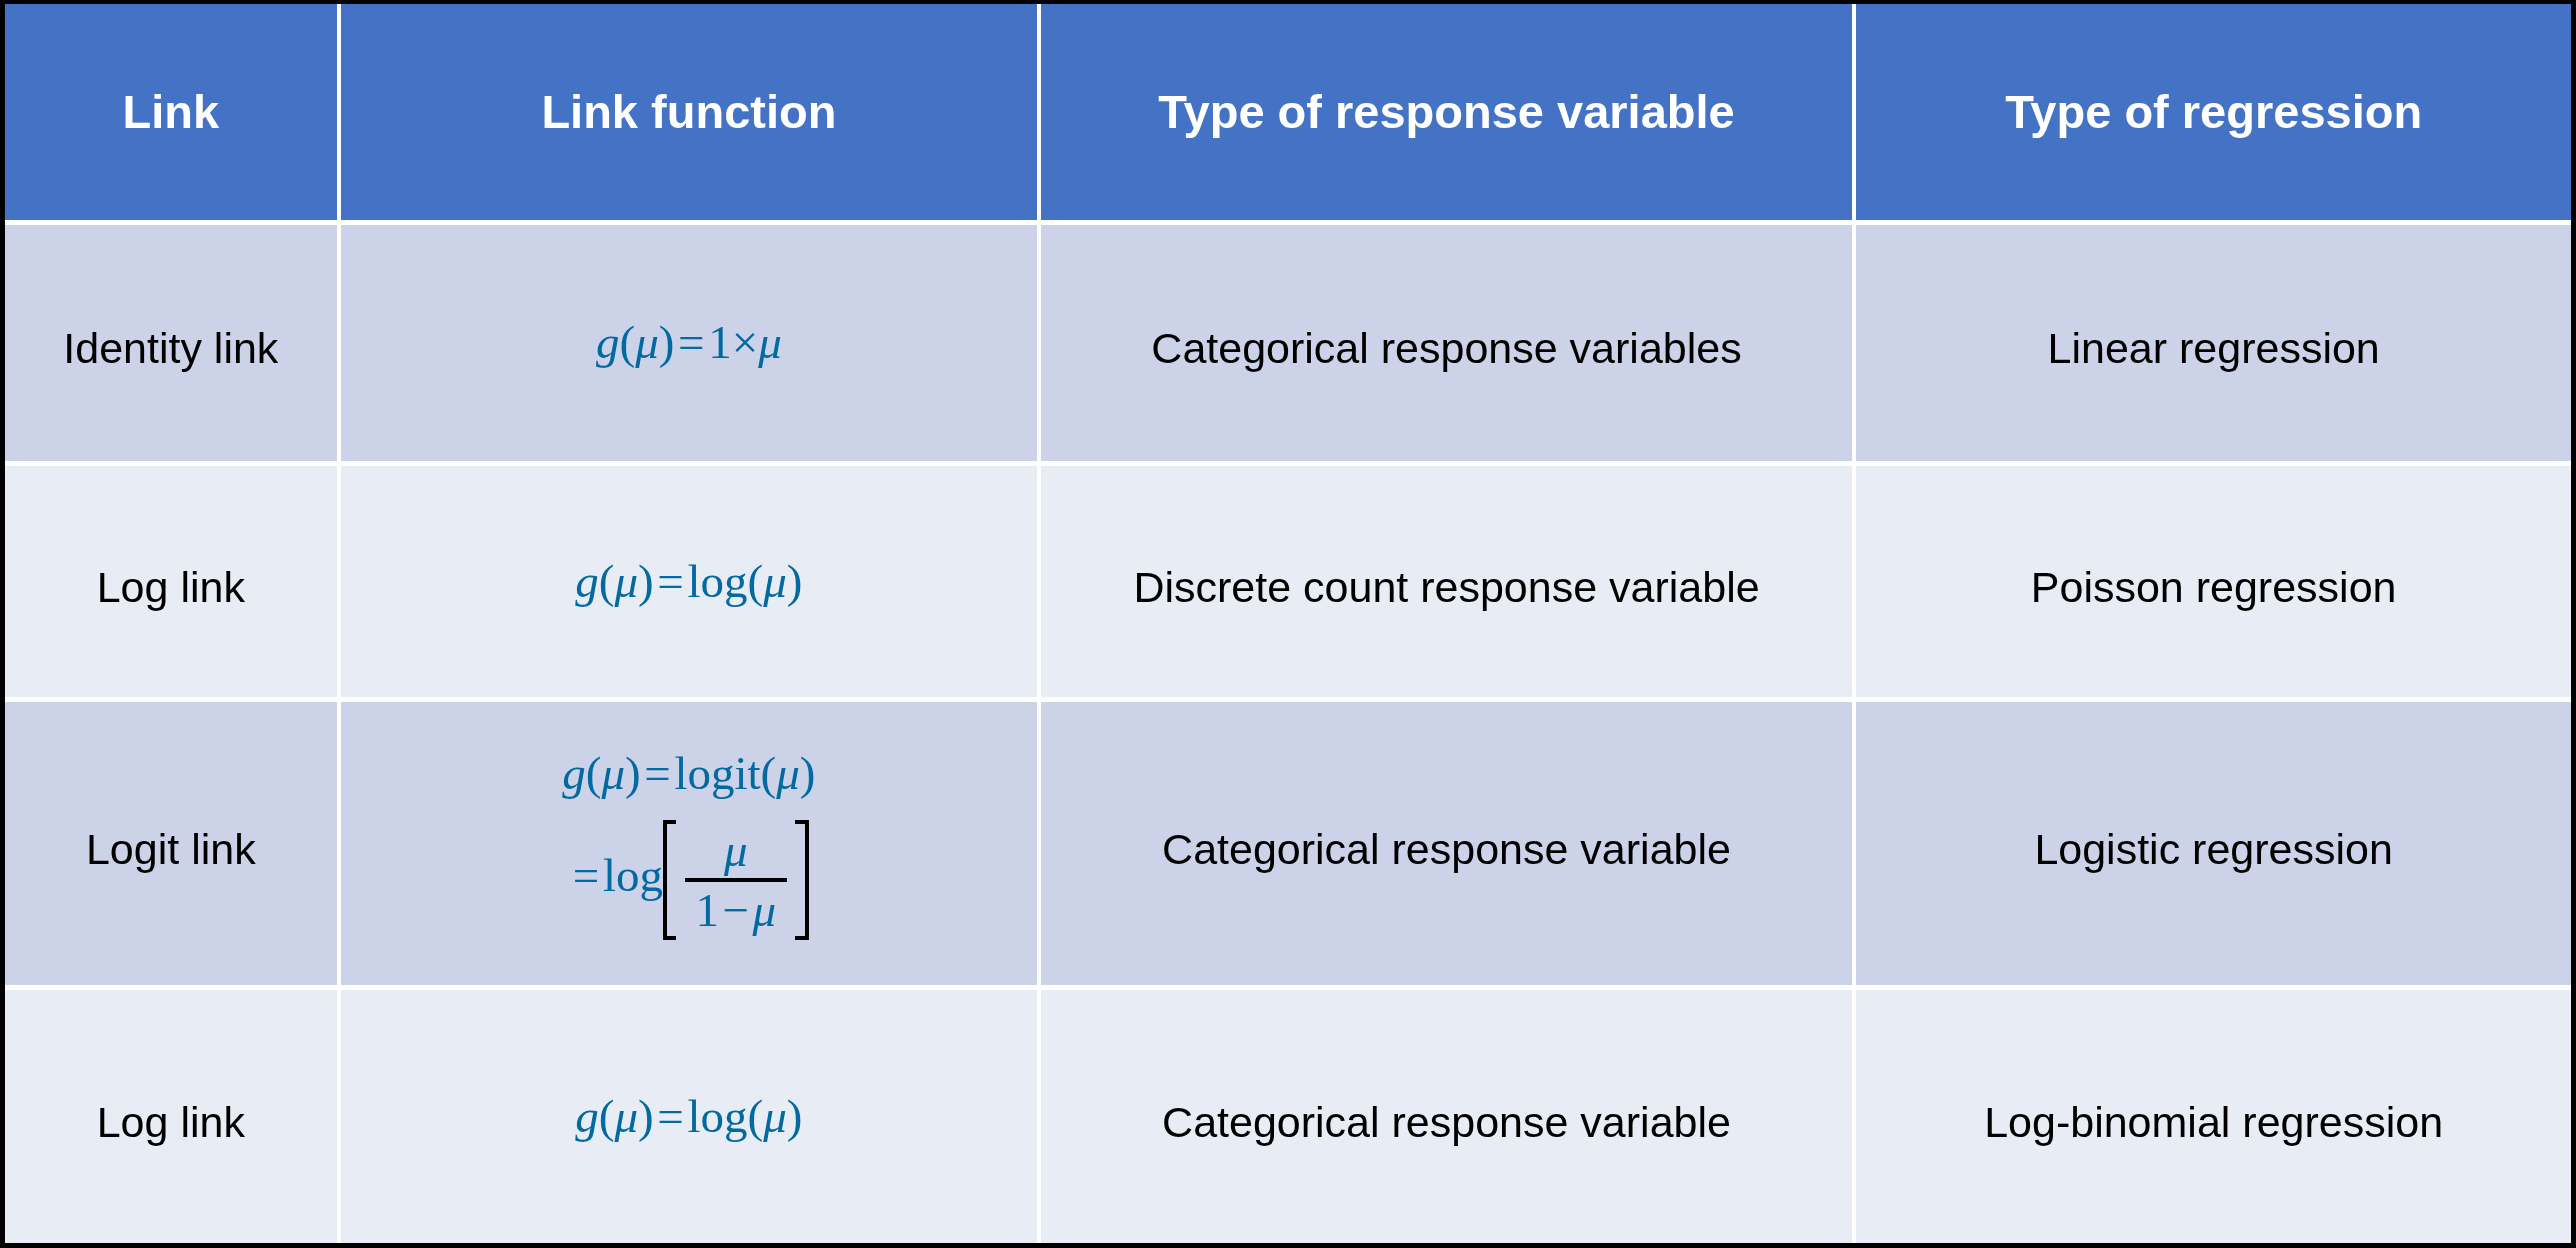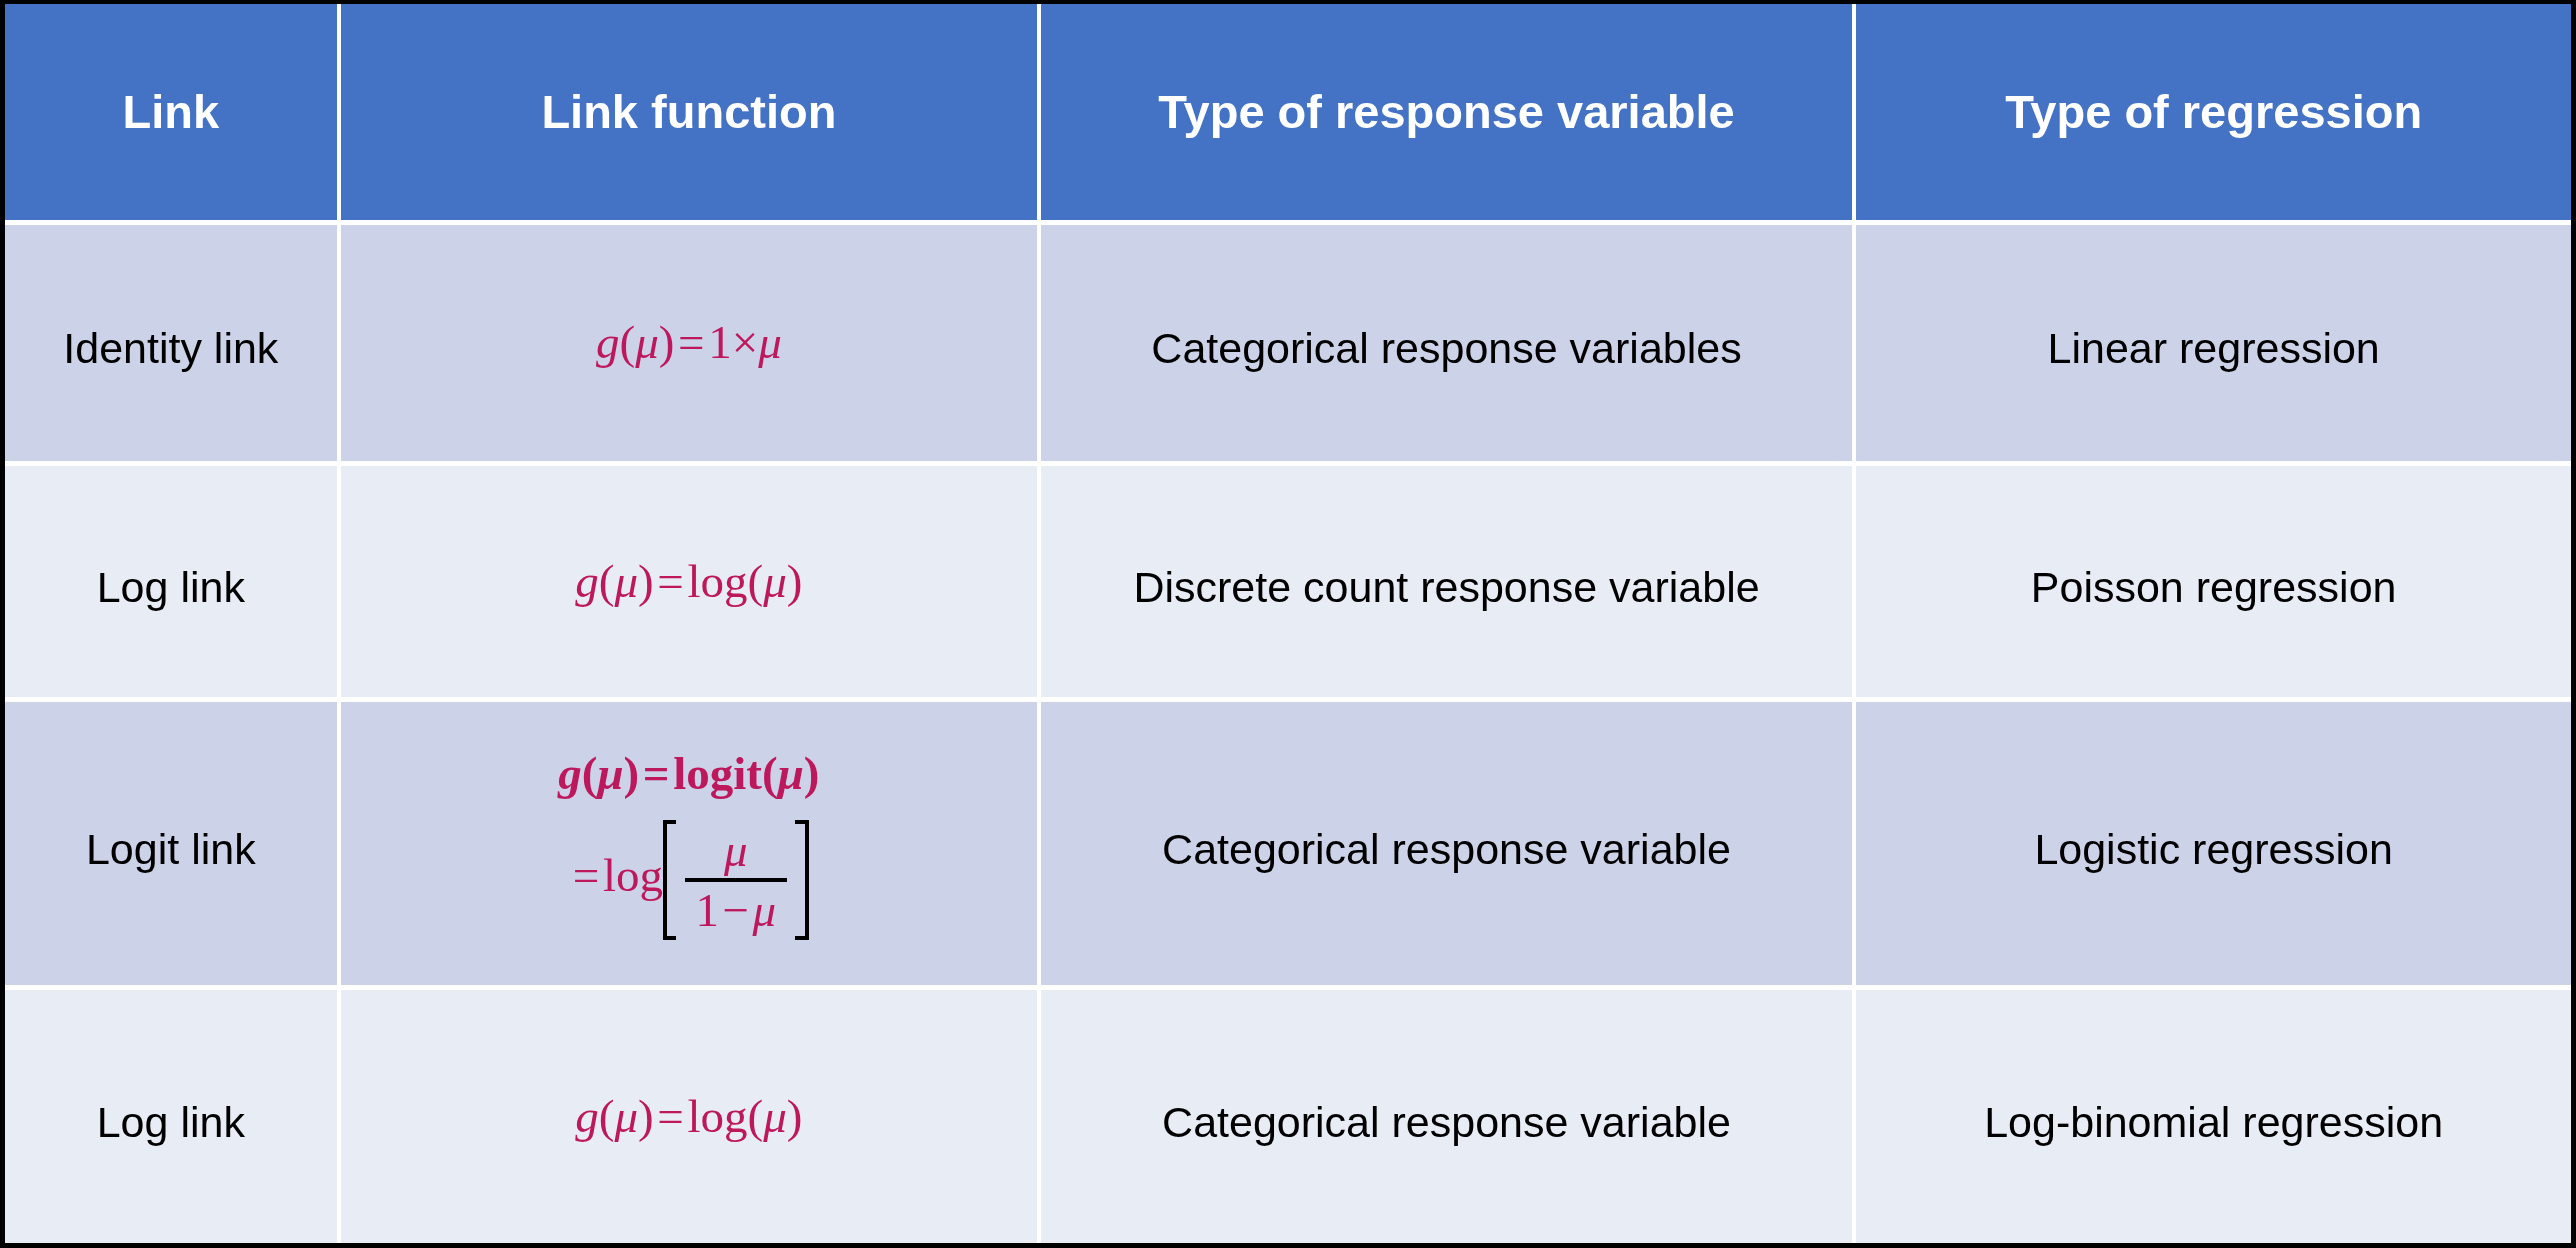--- a/index.html
+++ b/index.html
@@ -78,35 +78,35 @@
   tr.r1 td { height: 240px; }
   tr.r2 td { height: 234px; }
   tr.r3 td { height: 287px; }
   tr.r4 td { height: 251px; }
 
   
   .math {
     font-family: "Liberation Serif", "DejaVu Serif", serif;
     font-size: 47px;
     line-height: 1.12;
-    color: #be185d;
+    color: #0369a1;
     display: inline-block;
     white-space: nowrap;
   }
   .math .v { font-style: italic; }
   .math .op { font-style: normal; padding: 0 3.6px; }
   .math .rm { font-style: normal; }
   .math .times { font-style: normal; }
 
   
   .math-stack {
     display: inline-block;
     text-align: center;
   }
-  .math-line-1 { display: block; white-space: nowrap; font-weight: bold; }
+  .math-line-1 { display: block; white-space: nowrap; }
   .math-line-2 {
     display: block;
     white-space: nowrap;
     margin-top: 21px;
   }
 
   
   .frac-group {
     display: inline-flex;
     align-items: center;

